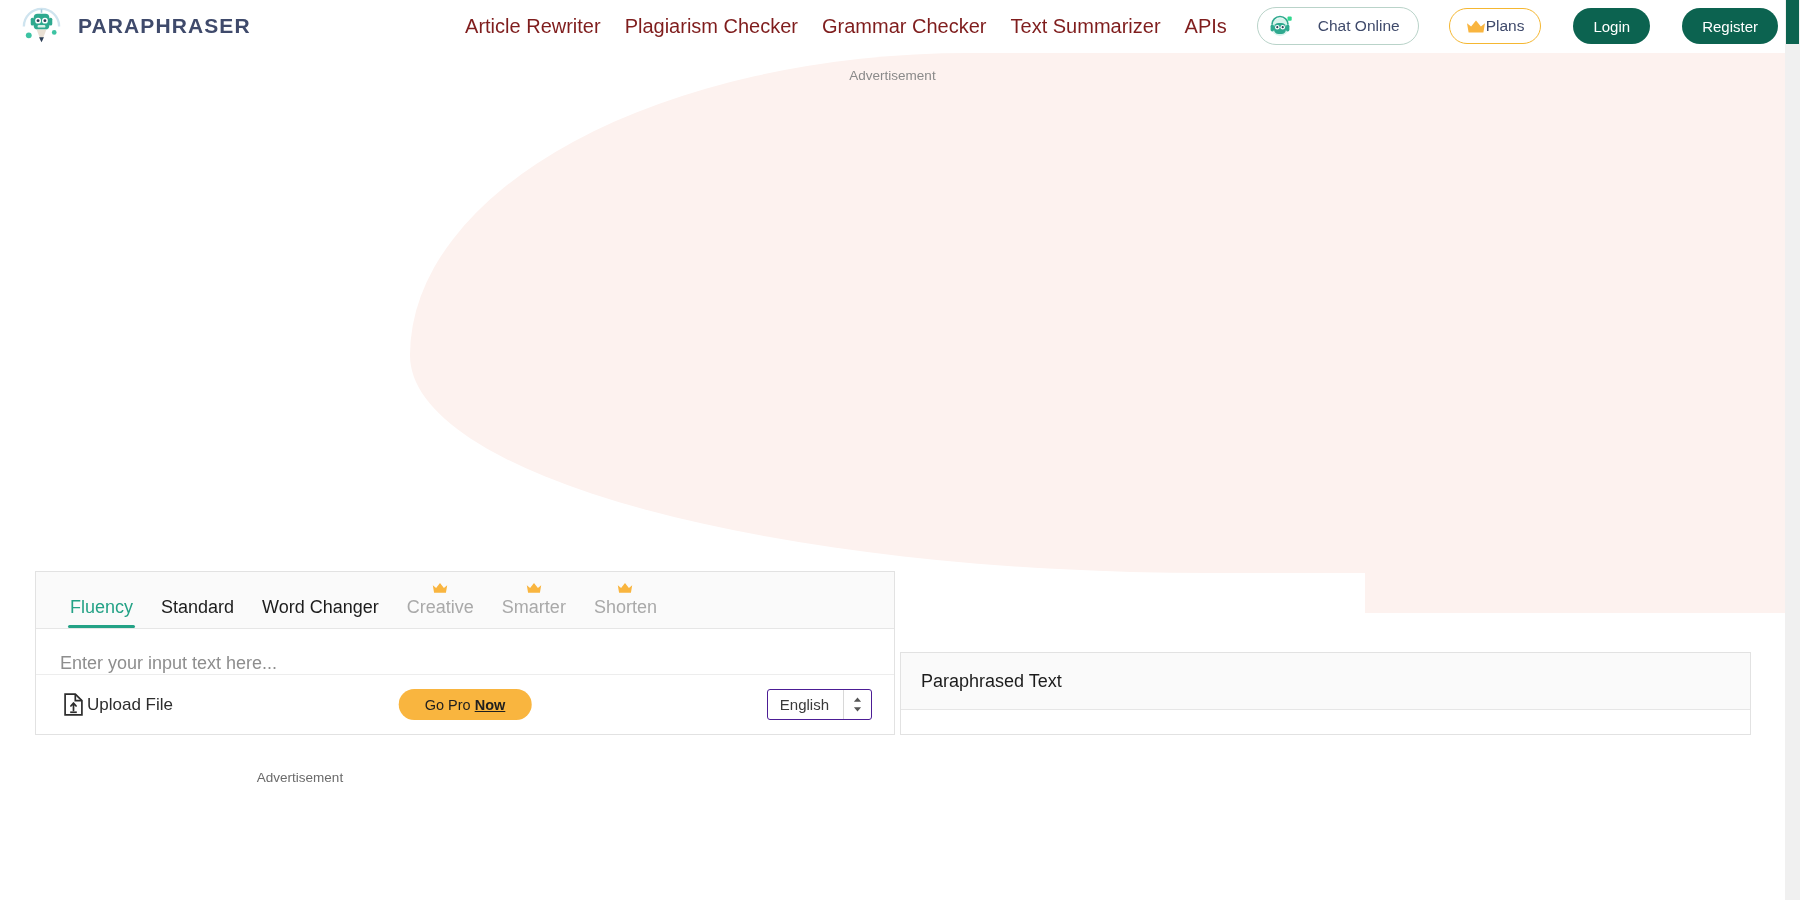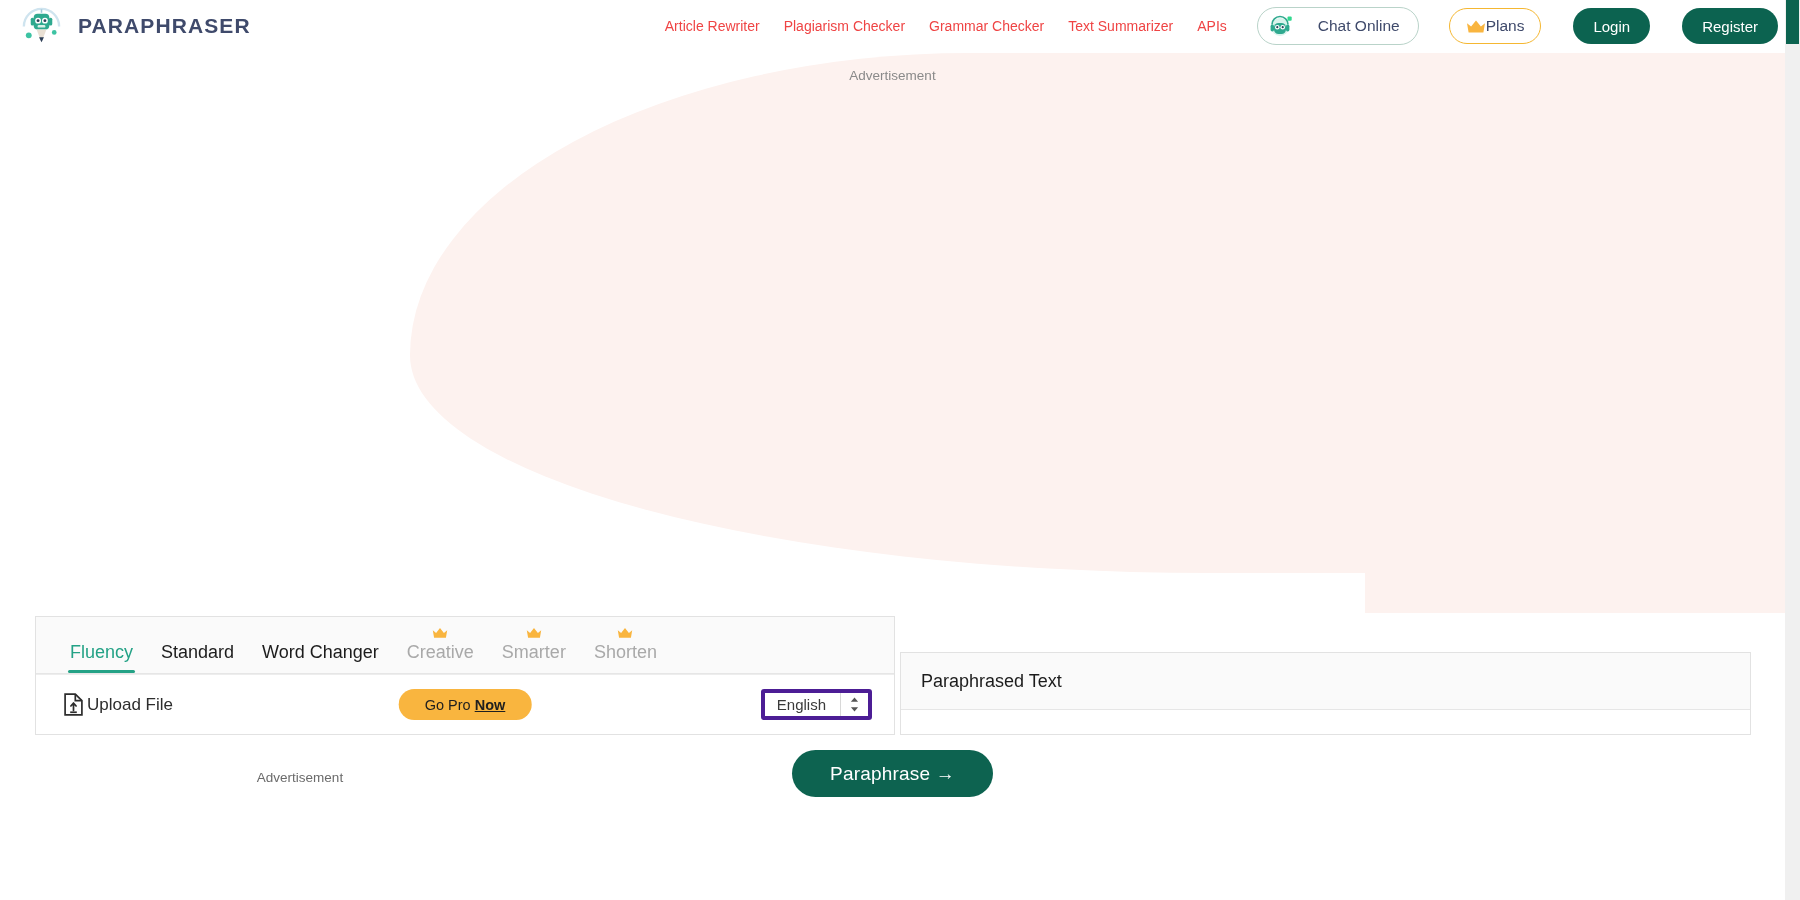--- a/index.html
+++ b/index.html
@@ -52,22 +52,22 @@
     color: #3f4a6b;
   }
 
   .nav {
     display: flex;
     align-items: center;
     gap: 24px;
     margin-left: auto;
   }
   .nav-link {
-    font-size: 14px;
-    color: #ef4444;
+    font-size: 20px;
+    color: #7f1d1d;
     white-space: nowrap;
     cursor: pointer;
     font-weight: 500;
     text-align: center;
   }
 
   .chat-pill {
     display: flex; align-items: center; gap: 24px;
     border: 1.4px solid #b9d3c9;
     border-radius: 22px;
@@ -244,21 +244,21 @@
     font-family: inherit;
     cursor: pointer;
     white-space: nowrap;
   }
   .gopro b { text-decoration: underline; font-weight: bold; }
 
   .lang-select {
     margin-left: auto;
     display: flex;
     align-items: center;
-    border: 4px solid #4c1d95;
+    border: 1px solid #4c1d95;
     border-radius: 3px;
     height: 31px;
     background: #fff;
     cursor: pointer;
     overflow: hidden;
   }
   .lang-value {
     font-size: 15px;
     color: #3a3a3a;
     padding: 0 14px 0 12px;
@@ -399,20 +399,42 @@
           <span>Smarter</span>
         </div>
         <div class="tab locked">
           <svg class="tab-crown" width="17" height="12" viewBox="0 0 20 15">
             <path d="M1 4.2 l4.1 3.4 L10 1.4 l4.9 6.2 L19 4.2 l-1.6 9.2 H2.6 z" fill="#f9b53f"></path>
           </svg>
           <span>Shorten</span>
         </div>
       </div>
 
+      <div class="editor-area">
+        <div class="placeholder-text">Enter your input text here...</div>
+
+        <div class="icon-duo">
+          <span>
+            <svg width="26" height="26" viewBox="0 0 26 26">
+              <circle cx="13" cy="13" r="12" fill="#fff" stroke="#0a9c7f" stroke-width="1.6"></circle>
+              <path d="M13 5.6a5 5 0 0 0-3 9v1.9h6V14.6a5 5 0 0 0-3-9z" fill="#0a9c7f"></path>
+              <rect x="10.6" y="17.6" width="4.8" height="1.5" rx=".7" fill="#0a9c7f"></rect>
+              <rect x="11.2" y="19.8" width="3.6" height="1.3" rx=".6" fill="#0a9c7f"></rect>
+              <path d="M13 8.3l1 1.7 1.8.4-1.3 1.4.2 1.9-1.7-.8-1.7.8.2-1.9-1.3-1.4 1.8-.4z" fill="#fff"></path>
+            </svg>
+          </span>
+          <span>
+            <svg width="28" height="28" viewBox="0 0 28 28">
+              <circle cx="14" cy="14" r="12.5" fill="#0a9c7f"></circle>
+              <path d="M19.6 9.6A7 7 0 1 0 21 14h-6.6" fill="none" stroke="#fff" stroke-width="2.1" stroke-linecap="round"></path>
+              <path d="M21.4 14.4 l-.3-3.1 -2.6 1.6z" fill="#fff"></path>
+            </svg>
+          </span>
+        </div>
+      </div>
 
       <div class="panel-foot">
         <div class="upload">
           <svg width="19" height="23" viewBox="0 0 19 23">
             <path d="M1.1 1.1h10.2l6.6 6.6v14.2H1.1z" fill="none" stroke="#2d2d2d" stroke-width="1.7"></path>
             <path d="M11.3 1.1v6.6h6.6" fill="none" stroke="#2d2d2d" stroke-width="1.7"></path>
             <path d="M9.5 17.4V10.6M9.5 10.2l-2.6 2.8M9.5 10.2l2.6 2.8" stroke="#2d2d2d" stroke-width="1.7" fill="none" stroke-linecap="round"></path>
             <rect x="6.2" y="18.4" width="6.6" height="1.7" fill="#2d2d2d"></rect>
           </svg>
           <span class="upload-label">Upload File</span>
@@ -434,20 +456,17 @@
     </div>
 
     <div class="panel panel-right">
       <div class="panel-head">Paraphrased Text</div>
       <div class="editor-area">
         <div class="placeholder-text"></div>
       </div>
     </div>
   </div>
 
-  <div class="cta-wrap">
-    <button class="cta-btn">Paraphrase →</button>
-  </div>
 
   <div class="scroll-track"></div>
   <div class="scroll-thumb"></div>
 
 </div>
 
 </body></html>

